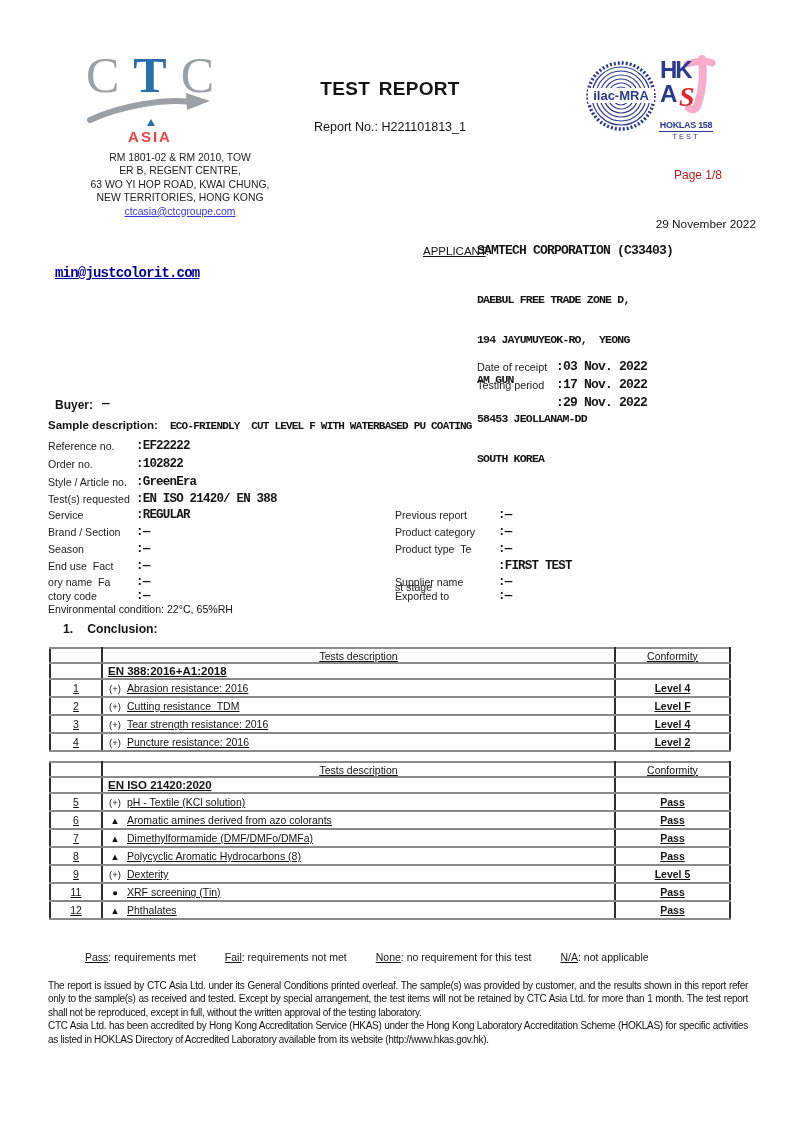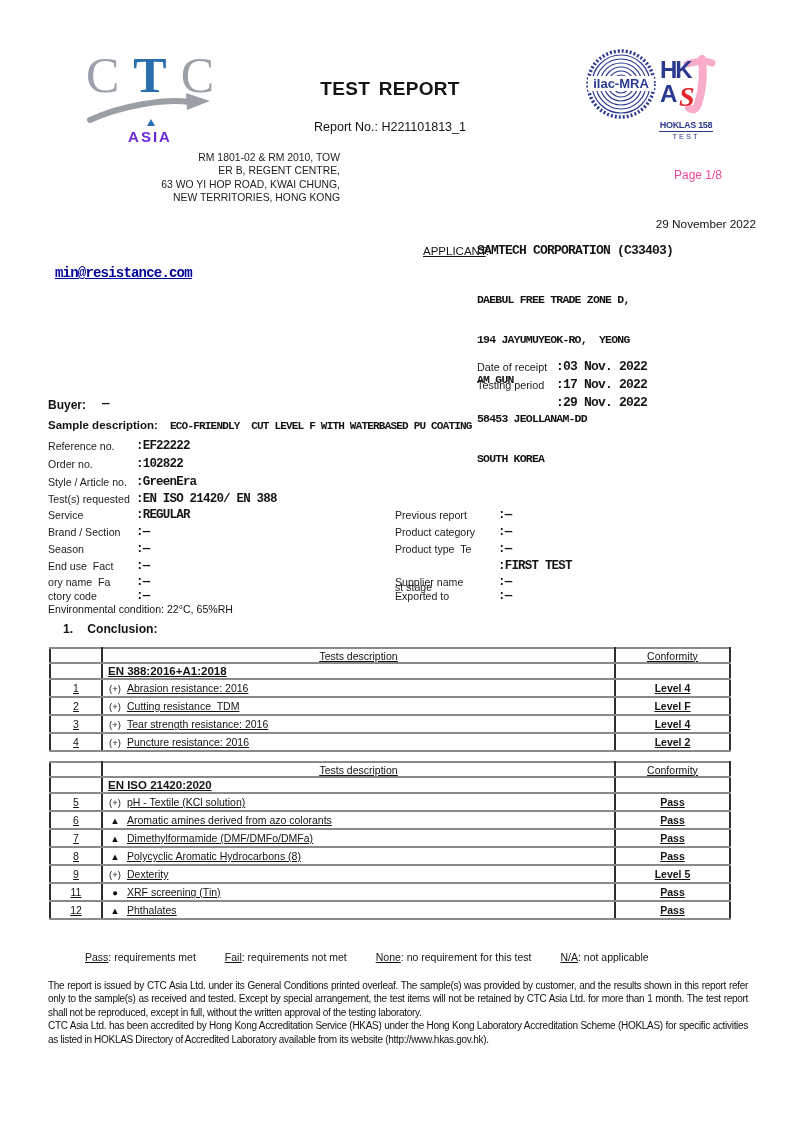--- a/index.html
+++ b/index.html
@@ -13,51 +13,51 @@
   a { cursor:pointer; }
 
   
   .logo-letters { position:absolute; left:86px; top:50px; width:128px; display:flex; justify-content:space-between;
     font-family:"Liberation Serif",serif; font-size:50px; line-height:1; color:#9ba1a8; }
   .logo-letters .t { color:#2a6fad; font-weight:bold; }
   .logo-arrow { position:absolute; left:86px; top:93px; }
   .logo-tri { position:absolute; left:147px; top:119px; width:0; height:0;
     border-left:4px solid transparent; border-right:4px solid transparent; border-bottom:7px solid #2a6fad; }
   .logo-sub { position:absolute; left:86px; top:128px; width:128px; text-align:center;
-    font-size:15px; font-weight:bold; letter-spacing:2px; color:#6d28d9; }
-  .hq { position:absolute; left:20px; top:151px; width:320px; text-align:right; font-size:10.4px; line-height:13.4px; color:#1c1c1c; }
+    font-size:15px; font-weight:bold; letter-spacing:2px; color:#ef4444; }
+  .hq { position:absolute; left:20px; top:151px; width:320px; text-align:center; font-size:10.4px; line-height:13.4px; color:#1c1c1c; }
   .hq-mail { color:#3a3ad0; text-decoration:underline; }
 
   
   .title { position:absolute; left:250px; top:78px; width:280px; text-align:center;
     font-size:19px; font-weight:bold; letter-spacing:0.3px; word-spacing:3px; }
   .report-no { position:absolute; left:250px; top:120px; width:280px; text-align:center; font-size:12.5px; }
 
   
-  .ilac { position:absolute; left:585px; top:48px; }
+  .ilac { position:absolute; left:585px; top:60px; }
   .hkas { position:absolute; left:659px; top:54px; width:58px; }
   .hoklas { font-size:9px; font-weight:bold; color:#2b3990; border-bottom:1.5px solid #2b3990;
     text-align:center; width:54px; letter-spacing:-0.3px; padding-bottom:1px; }
   .hoklas-test { font-size:7.5px; color:#2b3990; text-align:center; width:54px; letter-spacing:2px; }
-  .page-label { position:absolute; left:660px; top:168px; width:76px; text-align:center; font-size:12px; color:#ec4899; }
+  .page-label { position:absolute; left:660px; top:168px; width:76px; text-align:center; font-size:12px; color:#b91c1c; }
   .issue-date { position:absolute; left:620px; top:217px; width:136px; text-align:right; font-size:11.8px; }
 
   
   .mail-link { position:absolute; left:55px; top:265px; font-family:"Liberation Mono","DejaVu Sans Mono",monospace;
     font-weight:bold; font-size:14px; letter-spacing:-0.8px; color:#00009b; text-decoration:underline; }
   .applicant-label { position:absolute; left:423px; top:245px; font-size:11.5px; }
   .applicant-label .u { text-decoration:underline; }
   .applicant-name { position:absolute; left:477px; top:243px; font-size:13px; }
   .applicant-addr { position:absolute; left:477px; top:267px; font-size:11.5px; line-height:13.2px; }
 
   .date-label { position:absolute; left:477px; font-size:10.8px; color:#1c1c1c; }
   .date-value { position:absolute; left:556px; font-size:13px; }
 
   
-  .buyer-label { position:absolute; left:48px; top:398px; font-size:12px; font-weight:bold; }
+  .buyer-label { position:absolute; left:55px; top:398px; font-size:12px; font-weight:bold; }
   .buyer-value { position:absolute; left:102px; top:397px; font-size:12.5px; }
   .sdesc-label { position:absolute; left:48px; top:419px; font-size:11.5px; font-weight:bold; }
   .sdesc-value { position:absolute; left:170px; top:420px; font-size:11px; }
   .flabel { position:absolute; left:48px; font-size:10.6px; color:#1c1c1c; white-space:pre; }
   .fvalue { position:absolute; left:136px; font-size:12.5px; }
   .rlabel { position:absolute; left:395px; font-size:10.6px; color:#1c1c1c; white-space:pre; }
   .rvalue { position:absolute; left:498px; font-size:12.5px; }
   .env { position:absolute; left:48px; top:603px; font-size:10.6px; }
 
   
@@ -105,20 +105,21 @@
     </svg>
   </div>
   <div class="logo-tri"></div>
   <div class="logo-sub">ASIA</div>
 
   <div class="hq">
     <div>RM 1801-02 &amp; RM 2010, TOW</div>
     <div>ER B, REGENT CENTRE,</div>
     <div>63 WO YI HOP ROAD, KWAI CHUNG,</div>
     <div>NEW TERRITORIES, HONG KONG</div>
+    <div><a class="hq-mail">ctcasia@ctcgroupe.com</a></div>
   </div>
 
   <div class="title">TEST REPORT</div>
   <div class="report-no">Report No.: H221101813_1</div>
 
   <div class="ilac">
     <svg width="72" height="72" viewBox="0 0 72 72">
       <g stroke="#2b3990" fill="none">
         <circle cx="36" cy="36" r="33" stroke-width="3.5" stroke-dasharray="2,2"></circle>
         <circle cx="36" cy="36" r="29" stroke-width="1.2"></circle>
@@ -142,21 +143,21 @@
       <text x="1" y="48" font-size="24" font-weight="bold" fill="#2b3990">A</text>
       <text x="20" y="52" font-size="28" font-weight="bold" font-style="italic" fill="#e3242b" font-family="Liberation Serif, serif">S</text>
     </svg>
     <div class="hoklas">HOKLAS 158</div>
     <div class="hoklas-test">TEST</div>
   </div>
 
   <div class="page-label">Page 1/8</div>
   <div class="issue-date">29 November 2022</div>
 
-  <a class="mail-link">min@resistance.com</a>
+  <a class="mail-link">min@justcolorit.com</a>
 
   <div class="applicant-label"><span class="u">APPLICANT</span><span>:</span></div>
   <div class="applicant-name mono">SAMTECH CORPORATION (C33403)</div>
   <div class="applicant-addr mono">
     <div>DAEBUL FREE TRADE ZONE D,</div>
     <div>194 JAYUMUYEOK-RO,  YEONG</div>
     <div>AM GUN</div>
     <div>58453 JEOLLANAM-DD</div>
     <div>SOUTH KOREA</div>
   </div>

